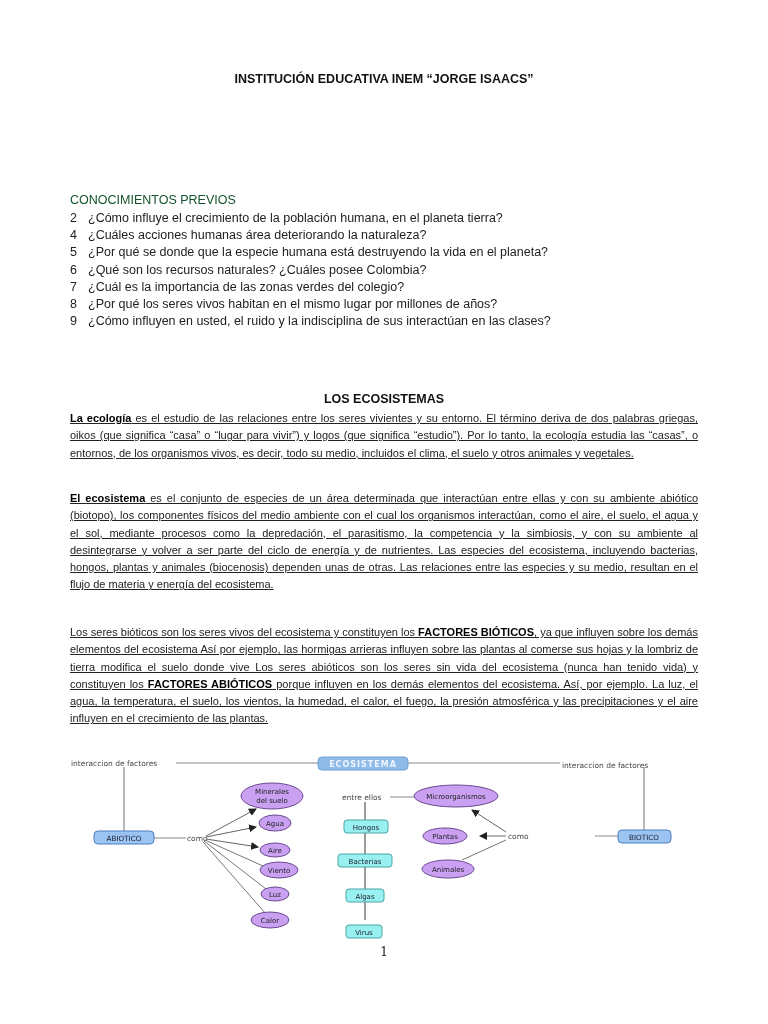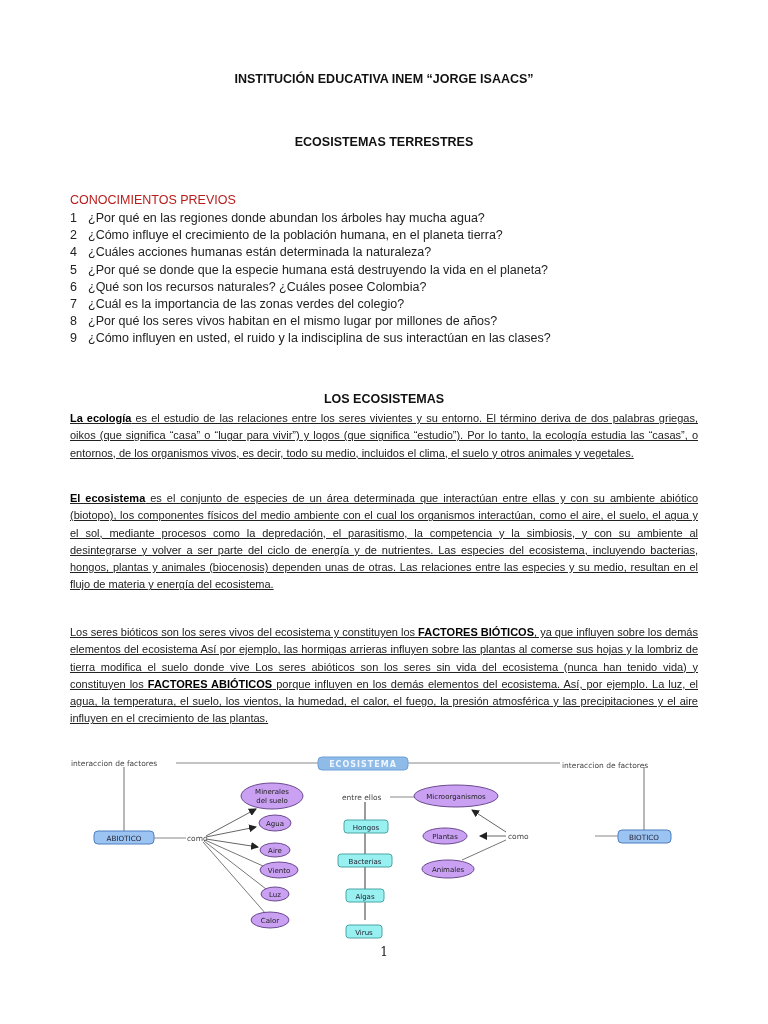--- a/index.html
+++ b/index.html
@@ -1,46 +1,44 @@
 <!DOCTYPE html>
 <html><head>
 <meta charset="utf-8">
 <style>
   html, body { margin: 0; padding: 0; background: #ffffff; }
   body { width: 768px; height: 1024px; position: relative; overflow: hidden;
          font-family: "Liberation Sans", sans-serif; color: #1a1a1a; }
   .page { position: absolute; left: 0; top: 0; width: 768px; height: 1024px; background: #fff; border-radius: 11px; }
   .hdr { position: absolute; left: 0; width: 768px; text-align: center; font-weight: bold;
          font-size: 12.5px; letter-spacing: 0; color: #111; }
-  .section-label { position: absolute; left: 70px; top: 193px; font-size: 12.5px; color: #b91c1c; }
+  .section-label { position: absolute; left: 70px; top: 193px; font-size: 12.5px; color: #14532d; }
   .qlist { position: absolute; left: 70px; top: 210px; margin: 0; padding: 0; list-style: none; font-size: 12.5px; color: #222; }
   .qlist li { height: 17.2px; line-height: 17.2px; white-space: nowrap; }
   .qnum { display: inline-block; width: 18px; }
   .h2 { position: absolute; left: 0; width: 768px; top: 392px; text-align: center; font-weight: bold; font-size: 12.5px; color: #111; }
   .para { position: absolute; left: 70px; width: 628px; font-size: 11px; line-height: 17.3px;
           text-align: justify; color: #222; text-decoration: underline; }
   .para b { color: #000; }
   .diagram { position: absolute; left: 60px; top: 750px; width: 670px; height: 195px; }
   .pagenum { position: absolute; left: 0; width: 768px; top: 945px; text-align: center; font-size: 12px;
              font-family: "DejaVu Serif", serif; color: #222; }
 </style>
 </head>
 <body>
 
 <div class="page">
 
   <div class="hdr" style="top:72px;">INSTITUCIÓN EDUCATIVA INEM “JORGE ISAACS”</div>
-  <div class="hdr" style="top:135px;">ECOSISTEMAS TERRESTRES</div>
 
   <div class="section-label">CONOCIMIENTOS PREVIOS</div>
 
   <ul class="qlist">
-    <li><span class="qnum">1</span><span>¿Por qué en las regiones donde abundan los árboles hay mucha agua?</span></li>
     <li><span class="qnum">2</span><span>¿Cómo influye el crecimiento de la población humana, en el planeta tierra?</span></li>
-    <li><span class="qnum">4</span><span>¿Cuáles acciones humanas están determinada la naturaleza?</span></li>
+    <li><span class="qnum">4</span><span>¿Cuáles acciones humanas área deteriorando la naturaleza?</span></li>
     <li><span class="qnum">5</span><span>¿Por qué se donde que la especie humana está destruyendo la vida en el planeta?</span></li>
     <li><span class="qnum">6</span><span>¿Qué son los recursos naturales? ¿Cuáles posee Colombia?</span></li>
     <li><span class="qnum">7</span><span>¿Cuál es la importancia de las zonas verdes del colegio?</span></li>
     <li><span class="qnum">8</span><span>¿Por qué los seres vivos habitan en el mismo lugar por millones de años?</span></li>
     <li><span class="qnum">9</span><span>¿Cómo influyen en usted, el ruido y la indisciplina de sus interactúan en las clases?</span></li>
   </ul>
 
   <div class="h2">LOS ECOSISTEMAS</div>
 
   <p class="para" style="top:393px; margin-top:17px;"><b>La ecología</b><span> es el estudio de las relaciones entre los seres vivientes y su entorno.   El término deriva de dos palabras griegas, oikos (que significa “casa” o “lugar para vivir”) y logos (que significa “estudio”). Por lo tanto, la ecología estudia las “casas”, o entornos, de los organismos vivos, es decir, todo su medio, incluidos el clima, el suelo y otros animales y vegetales.</span></p>

